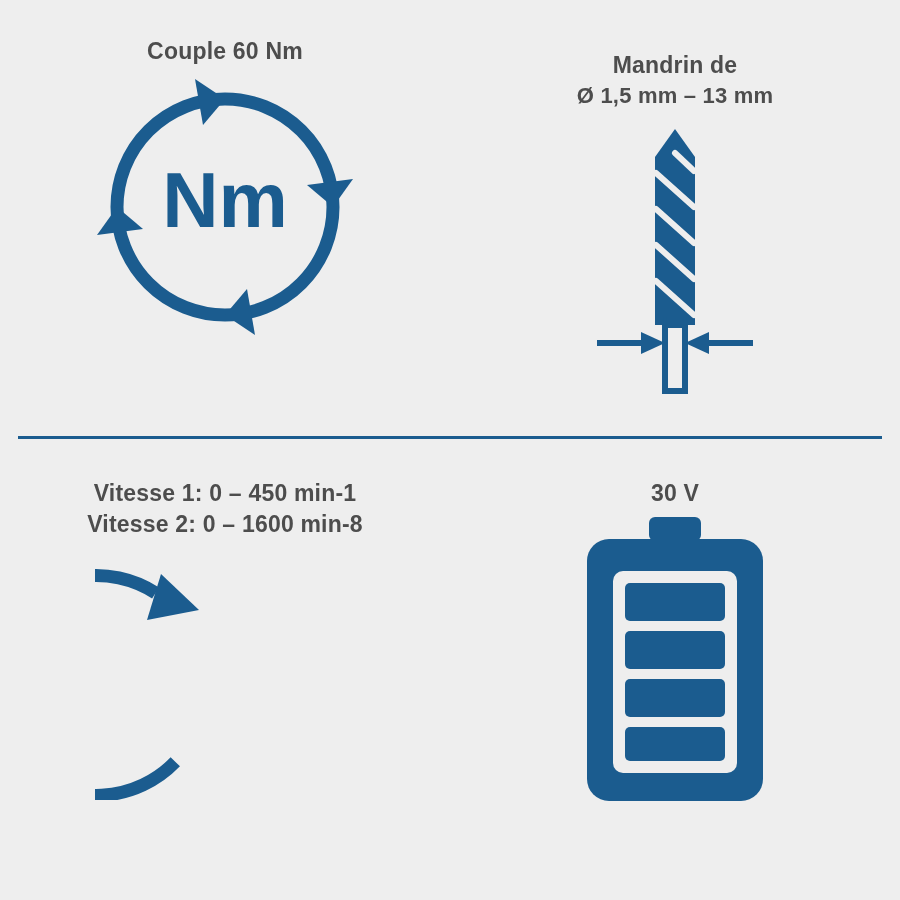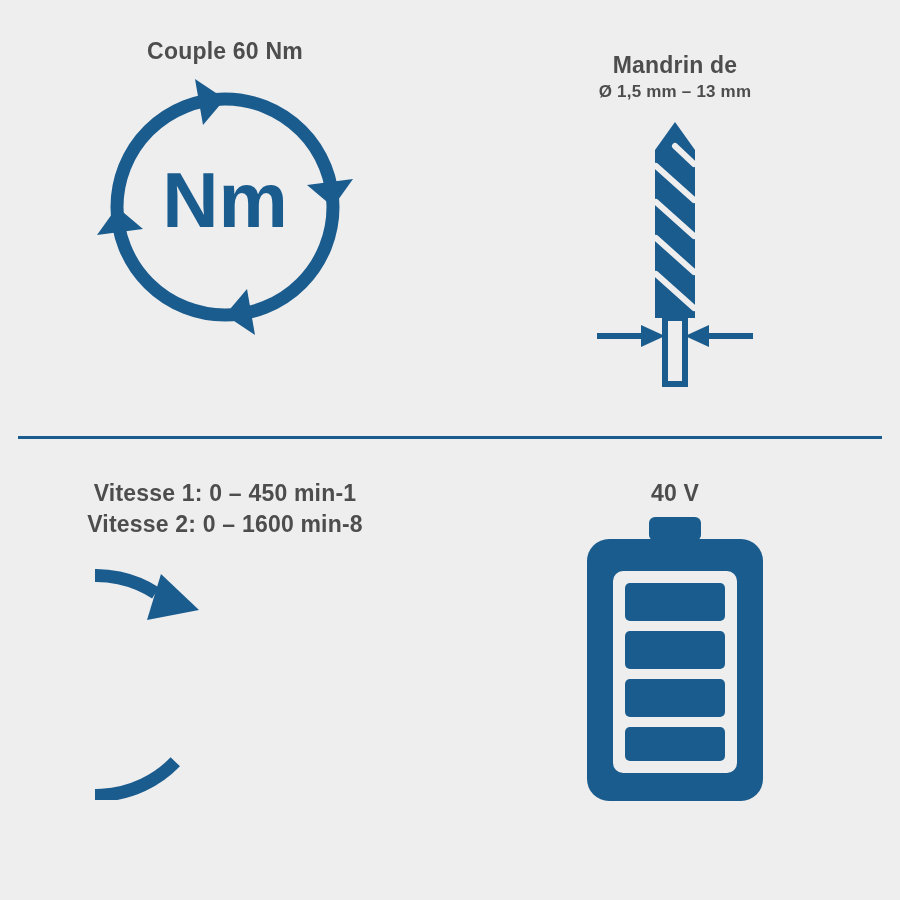--- a/index.html
+++ b/index.html
@@ -95,21 +95,21 @@
           <polygon points="32,140 58,162 12,168" fill="#1b5c8f"></polygon>
           <polygon points="140,32 118,58 110,12" fill="#1b5c8f"></polygon>
           <text x="140" y="160" text-anchor="middle" font-family="Liberation Sans, sans-serif" font-size="78" font-weight="bold" fill="#1b5c8f">Nm</text>
         </svg>
       </div>
     </div>
 
     <div class="cell cell-tr">
       <div class="caption">
         <span class="line">Mandrin de</span>
-        <span class="line small-line" style="font-size: 17px;">Ø 1,5 mm – 13 mm</span>
+        <span class="line small-line" style="font-size: 22px;">Ø 1,5 mm – 13 mm</span>
       </div>
       <div class="art">
         <svg width="300" height="300" viewBox="0 0 300 300">
 
           <g stroke="#1b5c8f" fill="none">
 
             <path d="M150 18 L170 46 L170 214 L130 214 L130 46 Z" fill="#1b5c8f" stroke="none"></path>
 
             <g stroke="#eeeeee" stroke-width="6" stroke-linecap="round">
               <path d="M131 62 L169 96"></path>
@@ -145,21 +145,21 @@
       <div class="art">
         <svg width="260" height="260" viewBox="0 0 260 260">
           <path d="M72 44 A110 110 0 1 0 68 214" fill="none" stroke="#1b5c8f" stroke-width="13" stroke-linecap="butt" transform="rotate(-8 130 130)"></path>
           <polygon points="66,34 52,80 104,70" fill="#1b5c8f"></polygon>
         </svg>
       </div>
     </div>
 
     <div class="cell cell-br">
       <div class="caption">
-        <span class="line">40 V</span>
+        <span class="line">30 V</span>
       </div>
       <div class="art">
         <svg width="260" height="300" viewBox="0 0 260 300">
 
           <rect x="104" y="8" width="52" height="24" rx="6" fill="#1b5c8f"></rect>
 
           <rect x="42" y="30" width="176" height="262" rx="22" fill="#1b5c8f"></rect>
 
           <rect x="68" y="62" width="124" height="202" rx="10" fill="#eeeeee"></rect>
 

